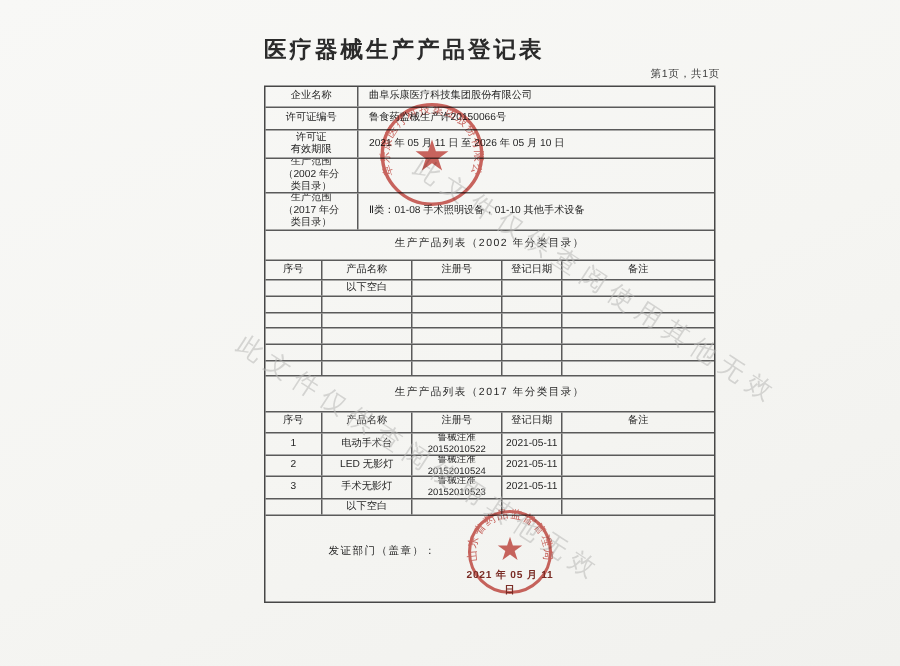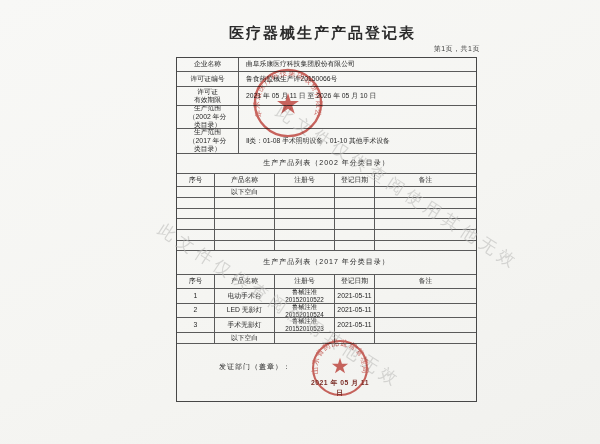--- a/index.html
+++ b/index.html
@@ -4,21 +4,21 @@
 <style>
   html,body{margin:0;padding:0;}
   body{
     width:600px;height:444px;position:relative;overflow:hidden;
     background:linear-gradient(155deg,#f8f8f6 0%,#f5f5f2 55%,#f1f1ee 100%);
     font-family:"Liberation Sans","DejaVu Sans",sans-serif;
     color:#2e2e2e;
   }
   .title{
     position:absolute;left:176px;top:24px;width:240px;
-    text-align:right;font-size:15px;font-weight:700;letter-spacing:2px;color:#2b2b2b;
+    text-align:left;font-size:15px;font-weight:700;letter-spacing:2px;color:#2b2b2b;
   }
   .pageinfo{
     position:absolute;left:395px;top:44px;width:85px;
     text-align:right;font-size:7px;color:#3a3a3a;letter-spacing:.5px;
   }
   .form{
     position:absolute;left:176px;top:57px;width:301px;height:345px;
     border:1px solid #474747;box-sizing:border-box;z-index:1;background:transparent;
   }
   .row{display:flex;box-sizing:border-box;border-top:1px solid #5a5a5a;}

